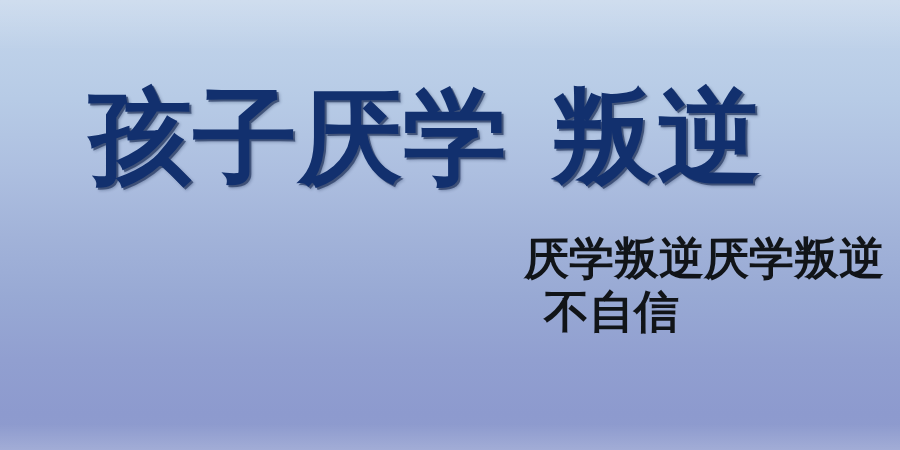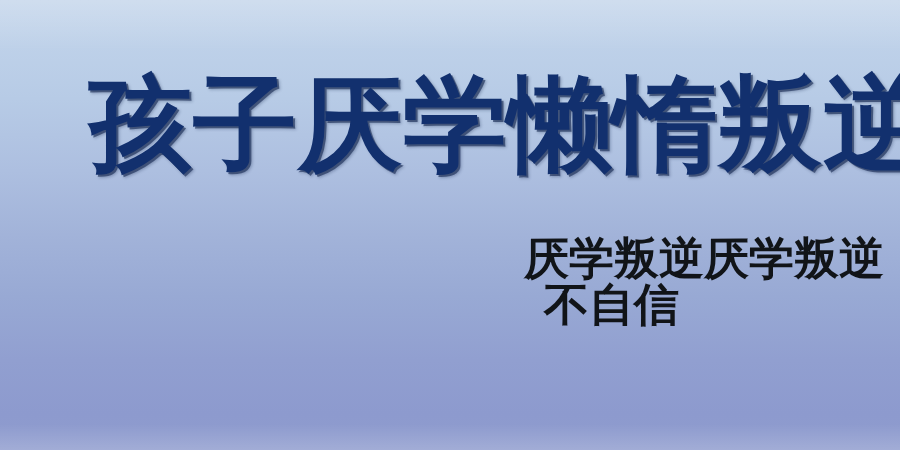--- a/index.html
+++ b/index.html
@@ -46,21 +46,21 @@
   }
 
   
   .headline {
     position: absolute;
     left: 88px;
     top: 56px;
     width: 740px;
     height: 136px;
     display: flex;
-    align-items: center;
+    align-items: flex-end;
     color: #12306e;
     font-size: 104px;
     line-height: 1.06;
     font-weight: 700;
     letter-spacing: 1px;
     white-space: nowrap;
     text-shadow:
         2px 2px 0 rgba(10, 28, 70, 0.55),
         3px 3px 3px rgba(10, 28, 70, 0.28);
   }
@@ -98,21 +98,21 @@
   }
 
   
   .symptom-list {
     position: absolute;
     left: 524px;
     top: 236px;
     width: 330px;
     display: flex;
     flex-direction: column;
-    gap: 1px;
+    gap: 8px;
   }
   .symptom-line {
     color: #111418;
     font-size: 45px;
     font-weight: 700;
     line-height: 1;
     letter-spacing: 0px;
     white-space: nowrap;
     height: 45px;
     display: flex;
@@ -126,21 +126,20 @@
 <body>
 
 <div id="poster">
 
   <div class="bg-haze-top"></div>
   <div class="bg-haze-bottom"></div>
 
   <div class="headline">
     <span class="seg">孩子厌学</span>
     <span class="gap-sm"></span>
-    <span class="seg">懒惰</span>
     <span class="gap-sm"></span>
     <span class="seg">叛逆</span>
   </div>
 
 
   <div class="symptom-list">
     <div class="symptom-line">
       <span class="col-a">厌学叛逆</span>
       <span class="col-gap"></span>
       <span class="col-b">厌学叛逆</span>

